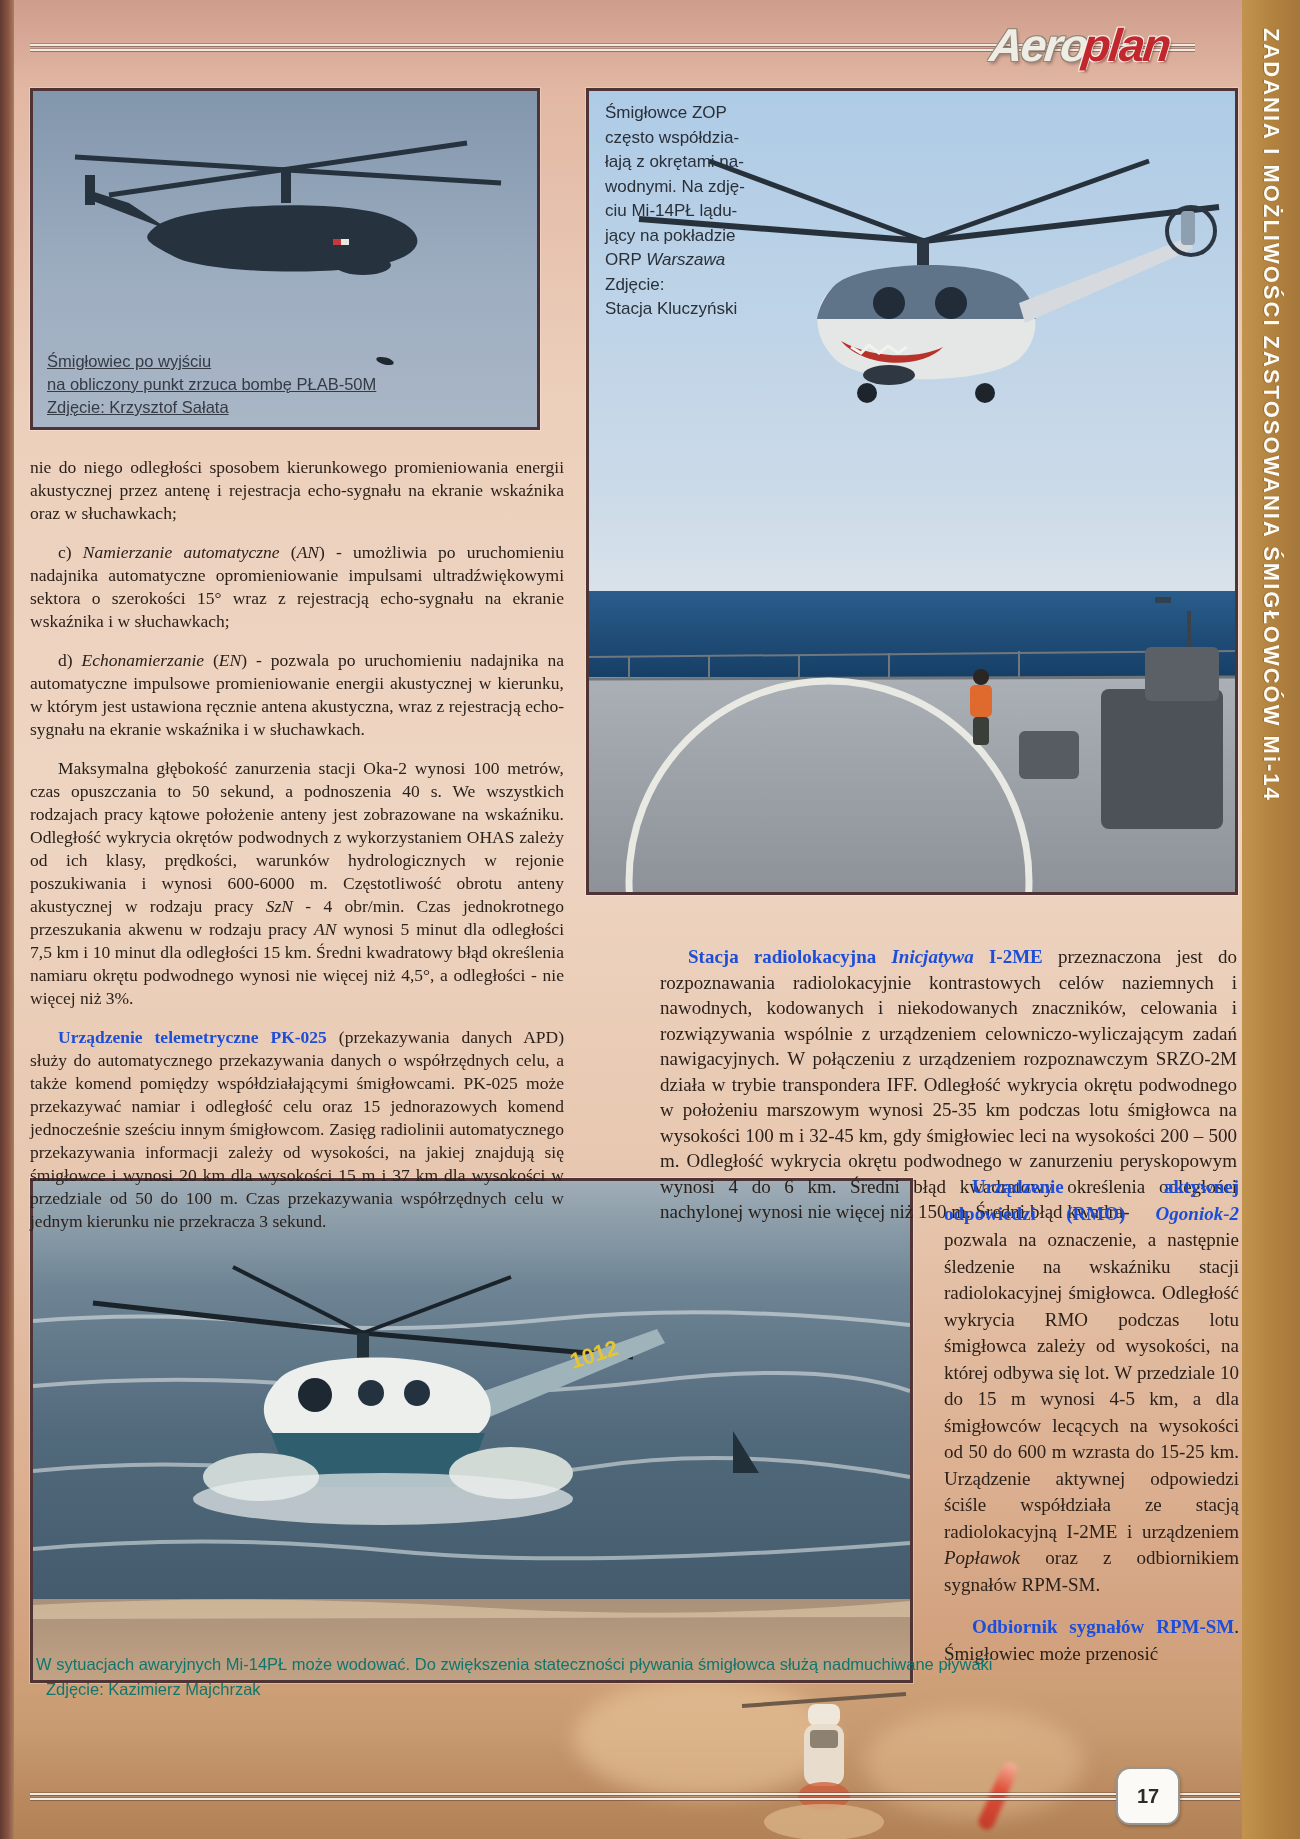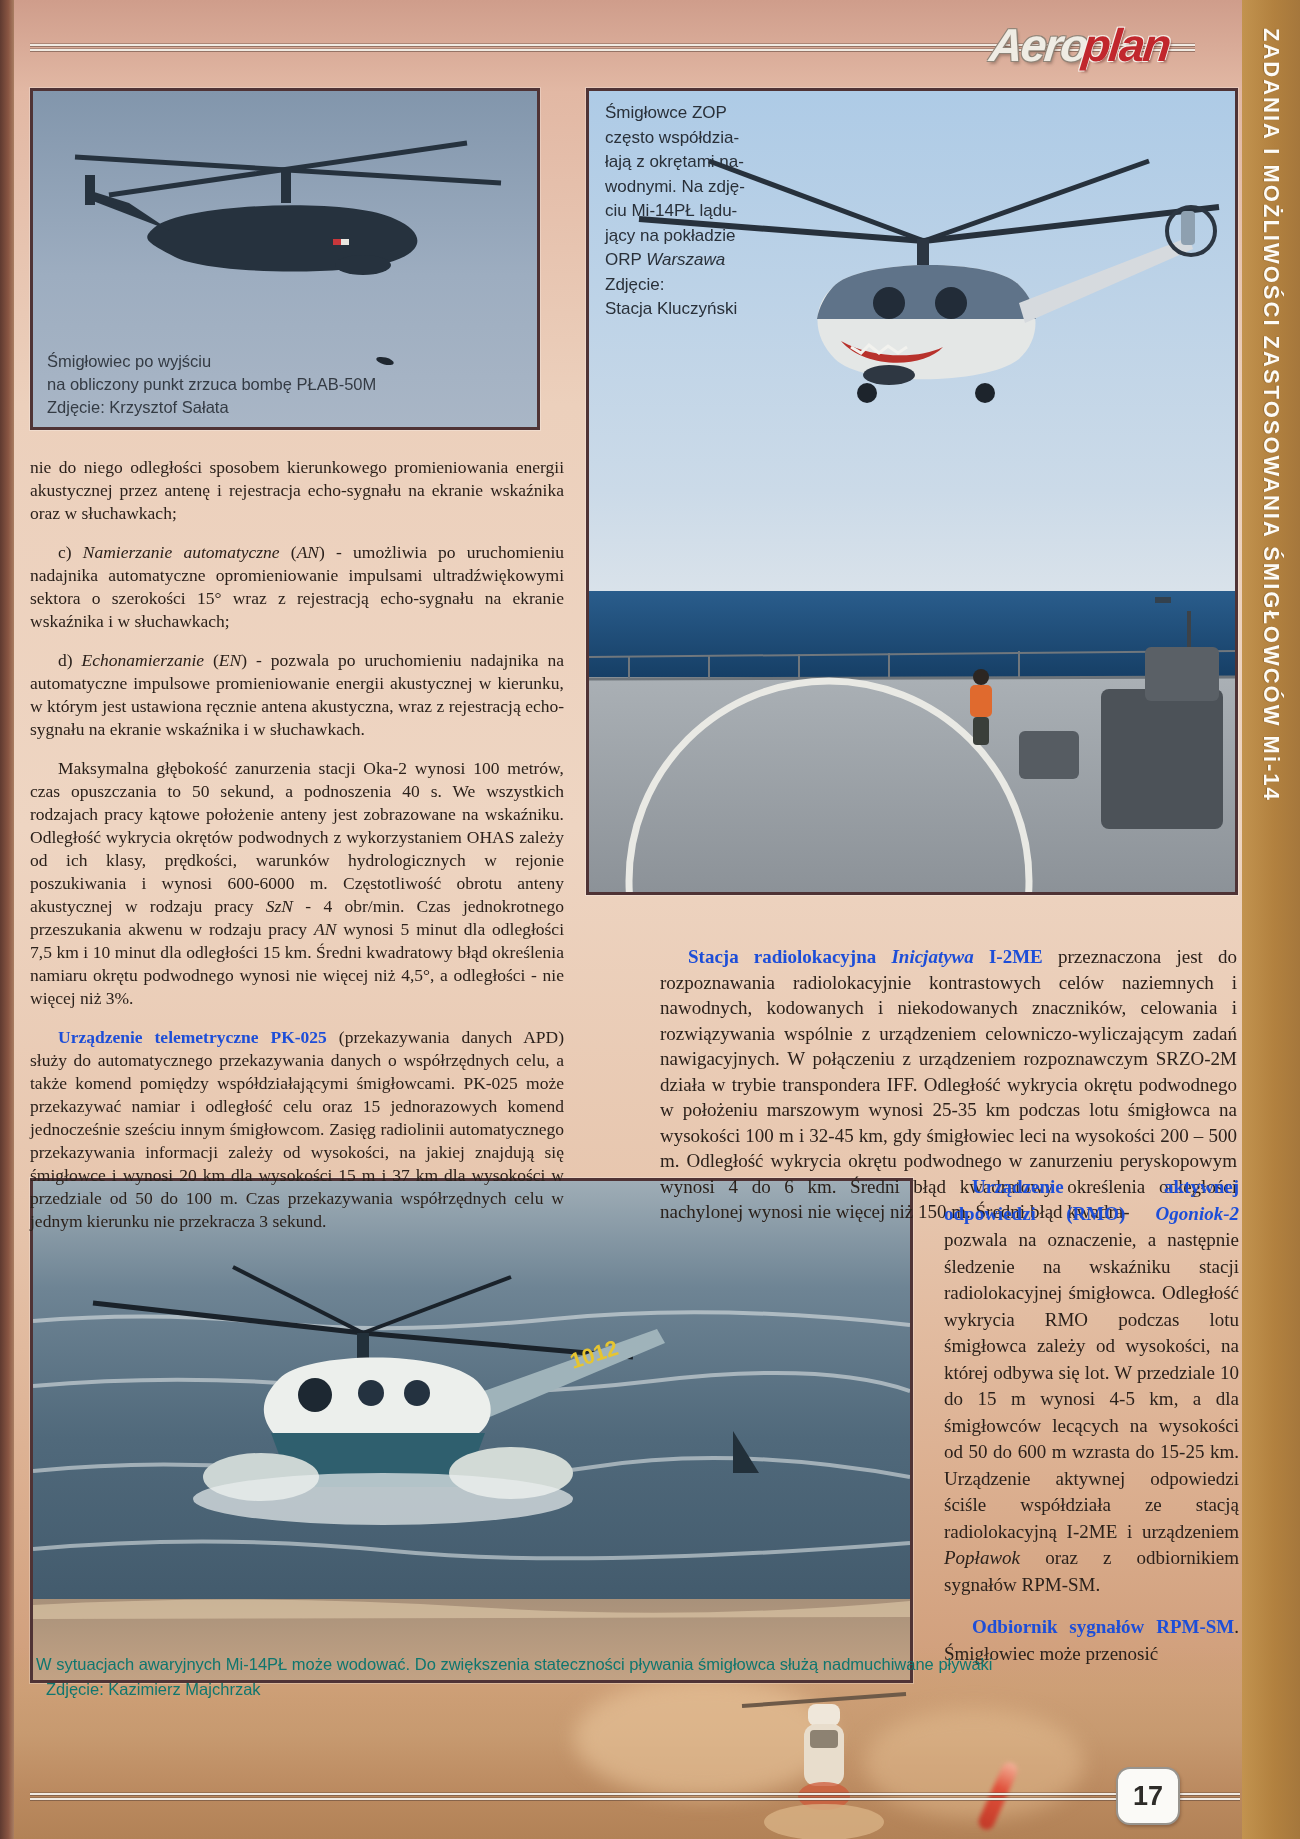--- a/index.html
+++ b/index.html
@@ -25,21 +25,21 @@
         font-family:"Liberation Sans",sans-serif;font-weight:bold;font-size:22px;letter-spacing:2px;
         color:#fdfbf6;white-space:nowrap;text-shadow:0 1px 1px rgba(90,60,20,.4);}
   
   .photo{border:3px solid #4f3335;box-shadow:0 0 0 1px rgba(255,255,255,.25);z-index:3;}
   .photo svg{display:block;}
   .photo-tl{left:30px;top:88px;width:504px;height:336px;}
   .photo-tr{left:586px;top:88px;width:646px;height:801px;}
   .photo-bottom{left:30px;top:1178px;width:877px;height:499px;}
   
   .caption{font-family:"Liberation Sans",sans-serif;z-index:4;}
-  .cap-tl{left:14px;bottom:8px;color:#343b44;font-size:16.5px;line-height:23px;position:absolute;}
+  .cap-tl{left:14px;bottom:8px;color:#343b44;font-size:16.5px;line-height:23px;position:absolute;text-decoration:underline;}
   .cap-tr{left:16px;top:10px;width:200px;color:#293039;font-size:17px;line-height:24.5px;position:absolute;}
   .cap-bottom{left:36px;top:1652px;width:980px;color:#0f766e;font-size:16.5px;line-height:25px;}
   .cap-bottom .rt-line:nth-child(2){padding-left:10px;}
   
   .article{color:#2b211b;text-align:justify;z-index:4;}
   .article .rt-line{margin:16px 0 9px 0;}
   .article .ind{text-indent:28px;}
   .col-left{left:30px;top:440px;width:534px;font-size:17.5px;line-height:23px;}
   .col-right-wide{left:660px;top:928px;width:577px;font-size:19px;line-height:25.5px;}
   .col-right-narrow{left:944px;top:1158px;width:295px;font-size:19px;line-height:26.5px;}
@@ -49,21 +49,21 @@
   span.lead.i{font-style:italic;}
   
   .dust{left:14px;top:1648px;width:1228px;height:191px;z-index:1;
         background:linear-gradient(180deg,rgba(208,158,118,0) 0%,rgba(205,160,118,.75) 20%,#c79a70 45%,#bb8a60 75%,#b28256 100%);}
   .dust-cloud{position:absolute;border-radius:50%;filter:blur(10px);}
   .flare{position:absolute;left:990px;top:1760px;width:16px;height:72px;z-index:2;
         background:linear-gradient(180deg,#f3b49a,#e0503a 40%,#c23a28);transform:rotate(24deg);border-radius:8px;filter:blur(2px);}
   
   .badge{left:1116px;top:1767px;width:60px;height:54px;background:#fbfaf7;border:2px solid #98948e;border-radius:14px;z-index:8;
         display:flex;align-items:center;justify-content:center;font-family:"Liberation Sans",sans-serif;
-        font-weight:bold;font-size:27px;color:#2e2c29;box-shadow:1px 2px 3px rgba(80,50,35,.35);}
+        font-weight:bold;font-size:20px;color:#2e2c29;box-shadow:1px 2px 3px rgba(80,50,35,.35);}
 </style>
 </head>
 <body>
 
 <div class="abs dust">
   <div class="dust-cloud" style="left:560px;top:30px;width:260px;height:120px;background:rgba(236,203,160,.55);"></div>
   <div class="dust-cloud" style="left:850px;top:60px;width:220px;height:110px;background:rgba(232,196,150,.45);"></div>
   <svg width="180" height="170" viewBox="0 0 180 170" style="position:absolute;left:720px;top:28px;">
     <line x1="8" y1="30" x2="172" y2="18" stroke="#6e5a48" stroke-width="4"></line>
     <rect x="74" y="28" width="32" height="22" rx="8" fill="#efe7da"></rect>

